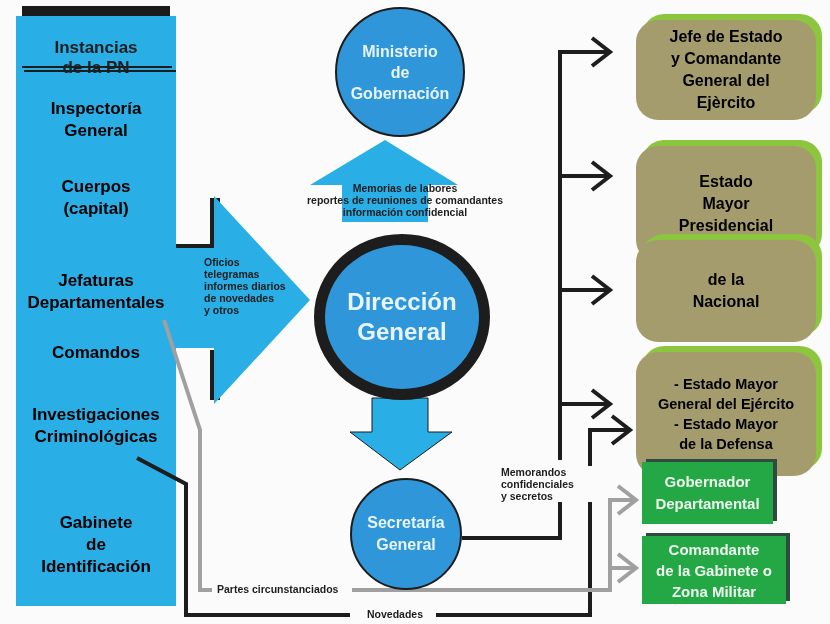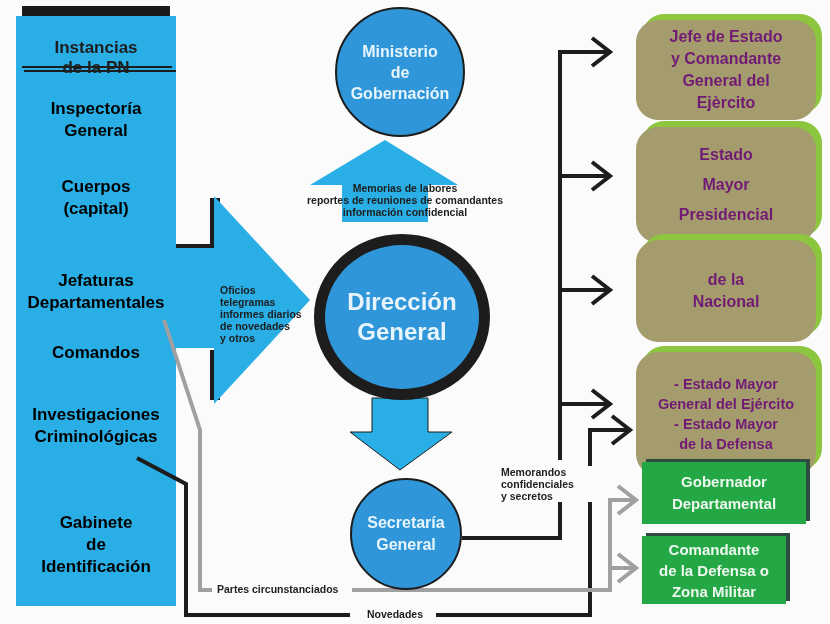--- a/index.html
+++ b/index.html
@@ -12,21 +12,21 @@
   .panel-head { left:16px; top:16px; width:160px; text-align:center; font-weight:bold;
                 font-size:17px; line-height:20px; color:#1d1d1d; padding-top:22px; }
   .panel-rule1 { left:22px; top:66px; width:150px; height:2px; background:#1d1d1d; }
   .panel-rule2 { left:24px; top:70px; width:152px; height:2px; background:#1d1d1d; }
   .pitem { left:16px; width:160px; text-align:center; font-weight:bold; font-size:17px;
            line-height:22px; color:#000000; }
   .circle { border-radius:50%; background:#2f97d9; border:2px solid #1d1d1d;
             display:flex; align-items:center; justify-content:center; text-align:center;
             color:#e8f4fb; font-weight:bold; box-sizing:border-box; }
   .small-note { font-weight:bold; font-size:10.5px; line-height:12px; color:#1d1d1d; }
-  .olive { background:#a59c6d; border-radius:22px; color:#701a75; font-weight:bold;
+  .olive { background:#a59c6d; border-radius:22px; color:#000000; font-weight:bold;
            text-align:center; display:flex; flex-direction:column; justify-content:center;
            box-shadow:6px -6px 0 #8cc63f; }
   .green { background:#23a845; color:#eef8ef; font-weight:bold; text-align:center;
            display:flex; flex-direction:column; justify-content:center;
            box-shadow:4px -3px 0 #2f4a3e; }
 </style>
 </head>
 <body>
 
 <div class="abs panel-shadow"></div>
@@ -89,21 +89,21 @@
   <polyline points="436,615 590,615 590,430 630,430" fill="none" stroke="#1d1d1d" stroke-width="4"></polyline>
   <polyline points="612,416 630,430 612,444" fill="none" stroke="#1d1d1d" stroke-width="4"></polyline>
 
   <polyline points="164,320 200,430 200,590 212,590" fill="none" stroke="#a0a0a0" stroke-width="4"></polyline>
   <polyline points="352,590 610,590 610,500 634,500" fill="none" stroke="#a0a0a0" stroke-width="4"></polyline>
   <line x1="610" y1="568" x2="634" y2="568" stroke="#a0a0a0" stroke-width="4"></line>
   <polyline points="618,486 636,500 618,514" fill="none" stroke="#a0a0a0" stroke-width="4"></polyline>
   <polyline points="618,554 636,568 618,582" fill="none" stroke="#a0a0a0" stroke-width="4"></polyline>
 </svg>
 
-<div class="abs small-note" style="left:204px;top:284px;width:100px;margin-left:16px;">
+<div class="abs small-note" style="left:204px;top:256px;width:100px;">
   <div>Oficios</div>
   <div>telegramas</div>
   <div>informes diarios</div>
   <div>de novedades</div>
   <div>y otros</div>
 </div>
 <div class="abs small-note" style="left:280px;top:182px;width:250px;text-align:center;">
   <div>Memorias de labores</div>
   <div>reportes de reuniones de comandantes</div>
   <div>información confidencial</div>
@@ -136,37 +136,37 @@
 
 <div class="abs small-note" style="left:214px;top:583px;padding:0 3px;background:#fbfbfb;">Partes circunstanciados</div>
 <div class="abs small-note" style="left:364px;top:608px;padding:0 3px;background:#fbfbfb;">Novedades</div>
 
 <div class="abs olive" style="left:636px;top:20px;width:180px;height:100px;font-size:16px;line-height:22px;">
   <div>Jefe de Estado</div>
   <div>y Comandante</div>
   <div>General del</div>
   <div>Ejèrcito</div>
 </div>
-<div class="abs olive" style="left:636px;top:127px;width:180px;height:116px;font-size:16px;line-height:22px;gap:8px;">
+<div class="abs olive" style="left:636px;top:146px;width:180px;height:116px;font-size:16px;line-height:22px;">
   <div>Estado</div>
   <div>Mayor</div>
   <div>Presidencial</div>
 </div>
 <div class="abs olive" style="left:636px;top:240px;width:180px;height:102px;font-size:16px;line-height:22px;">
   <div>de la</div>
   <div>Nacional</div>
 </div>
 <div class="abs olive" style="left:636px;top:352px;width:180px;height:124px;font-size:14.5px;line-height:20px;">
   <div>- Estado Mayor</div>
   <div>General del Ejército</div>
   <div>- Estado Mayor</div>
   <div>de la Defensa</div>
 </div>
 
-<div class="abs green" style="left:642px;top:462px;width:164px;height:62px;font-size:15px;line-height:22px;">
+<div class="abs green" style="left:642px;top:462px;width:131px;height:62px;font-size:15px;line-height:22px;">
   <div>Gobernador</div>
   <div>Departamental</div>
 </div>
 <div class="abs green" style="left:642px;top:536px;width:144px;height:68px;font-size:15px;line-height:21px;">
   <div>Comandante</div>
-  <div>de la Defensa o</div>
+  <div>de la Gabinete o</div>
   <div>Zona Militar</div>
 </div>
 
 </body></html>

